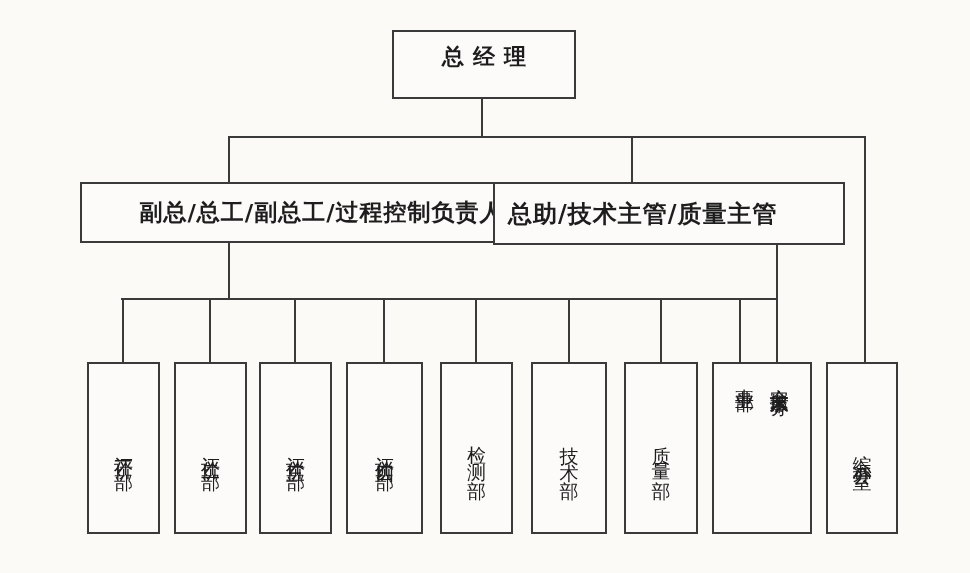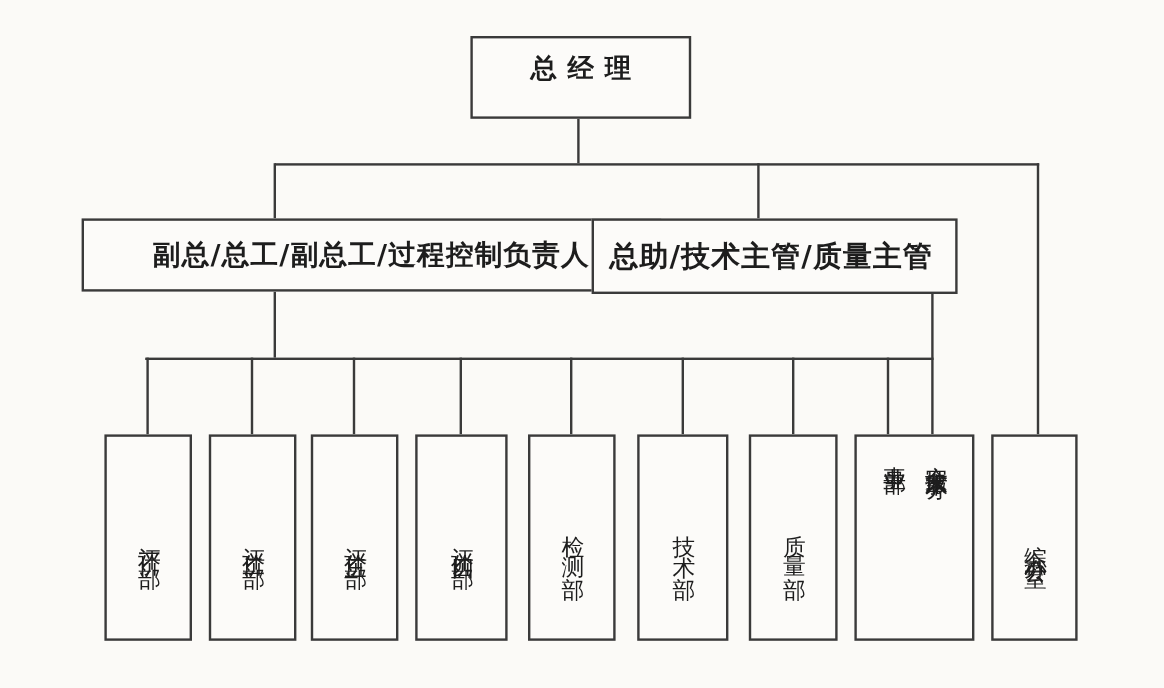--- a/index.html
+++ b/index.html
@@ -31,22 +31,22 @@
   .box {
     position: absolute;
     box-sizing: border-box;
     border: 2px solid var(--line);
     background: var(--box-bg);
     display: flex;
     align-items: center;
     justify-content: center;
   }
   .box-gm   { left: 392px; top: 30px;  width: 184px; height: 69px; padding-bottom: 16px; }
-  .box-vp   { left: 68px;  top: 182px; width: 483px; height: 61px; text-align: center; }
-  .box-as   { left: 493px; top: 182px; width: 305px; height: 63px; justify-content: flex-start; padding-left: 13px; }
+  .box-vp   { left: 80px;  top: 182px; width: 483px; height: 61px; text-align: center; }
+  .box-as   { left: 493px; top: 182px; width: 352px; height: 63px; justify-content: flex-start; padding-left: 13px; }
 
   .gm-label  { font-size: 22px; font-weight: 700; letter-spacing: 9px; margin-right: -9px; white-space: nowrap; }
   .mgr-label { font-size: 23px; font-weight: 700; letter-spacing: 1px; white-space: nowrap; }
   .as-label  { font-size: 24px; }
 
   
   .dept { top: 362px; height: 172px; }
   .dept-1 { left: 87px;  width: 73px; }
   .dept-2 { left: 174px; width: 73px; }
   .dept-3 { left: 259px; width: 73px; }

